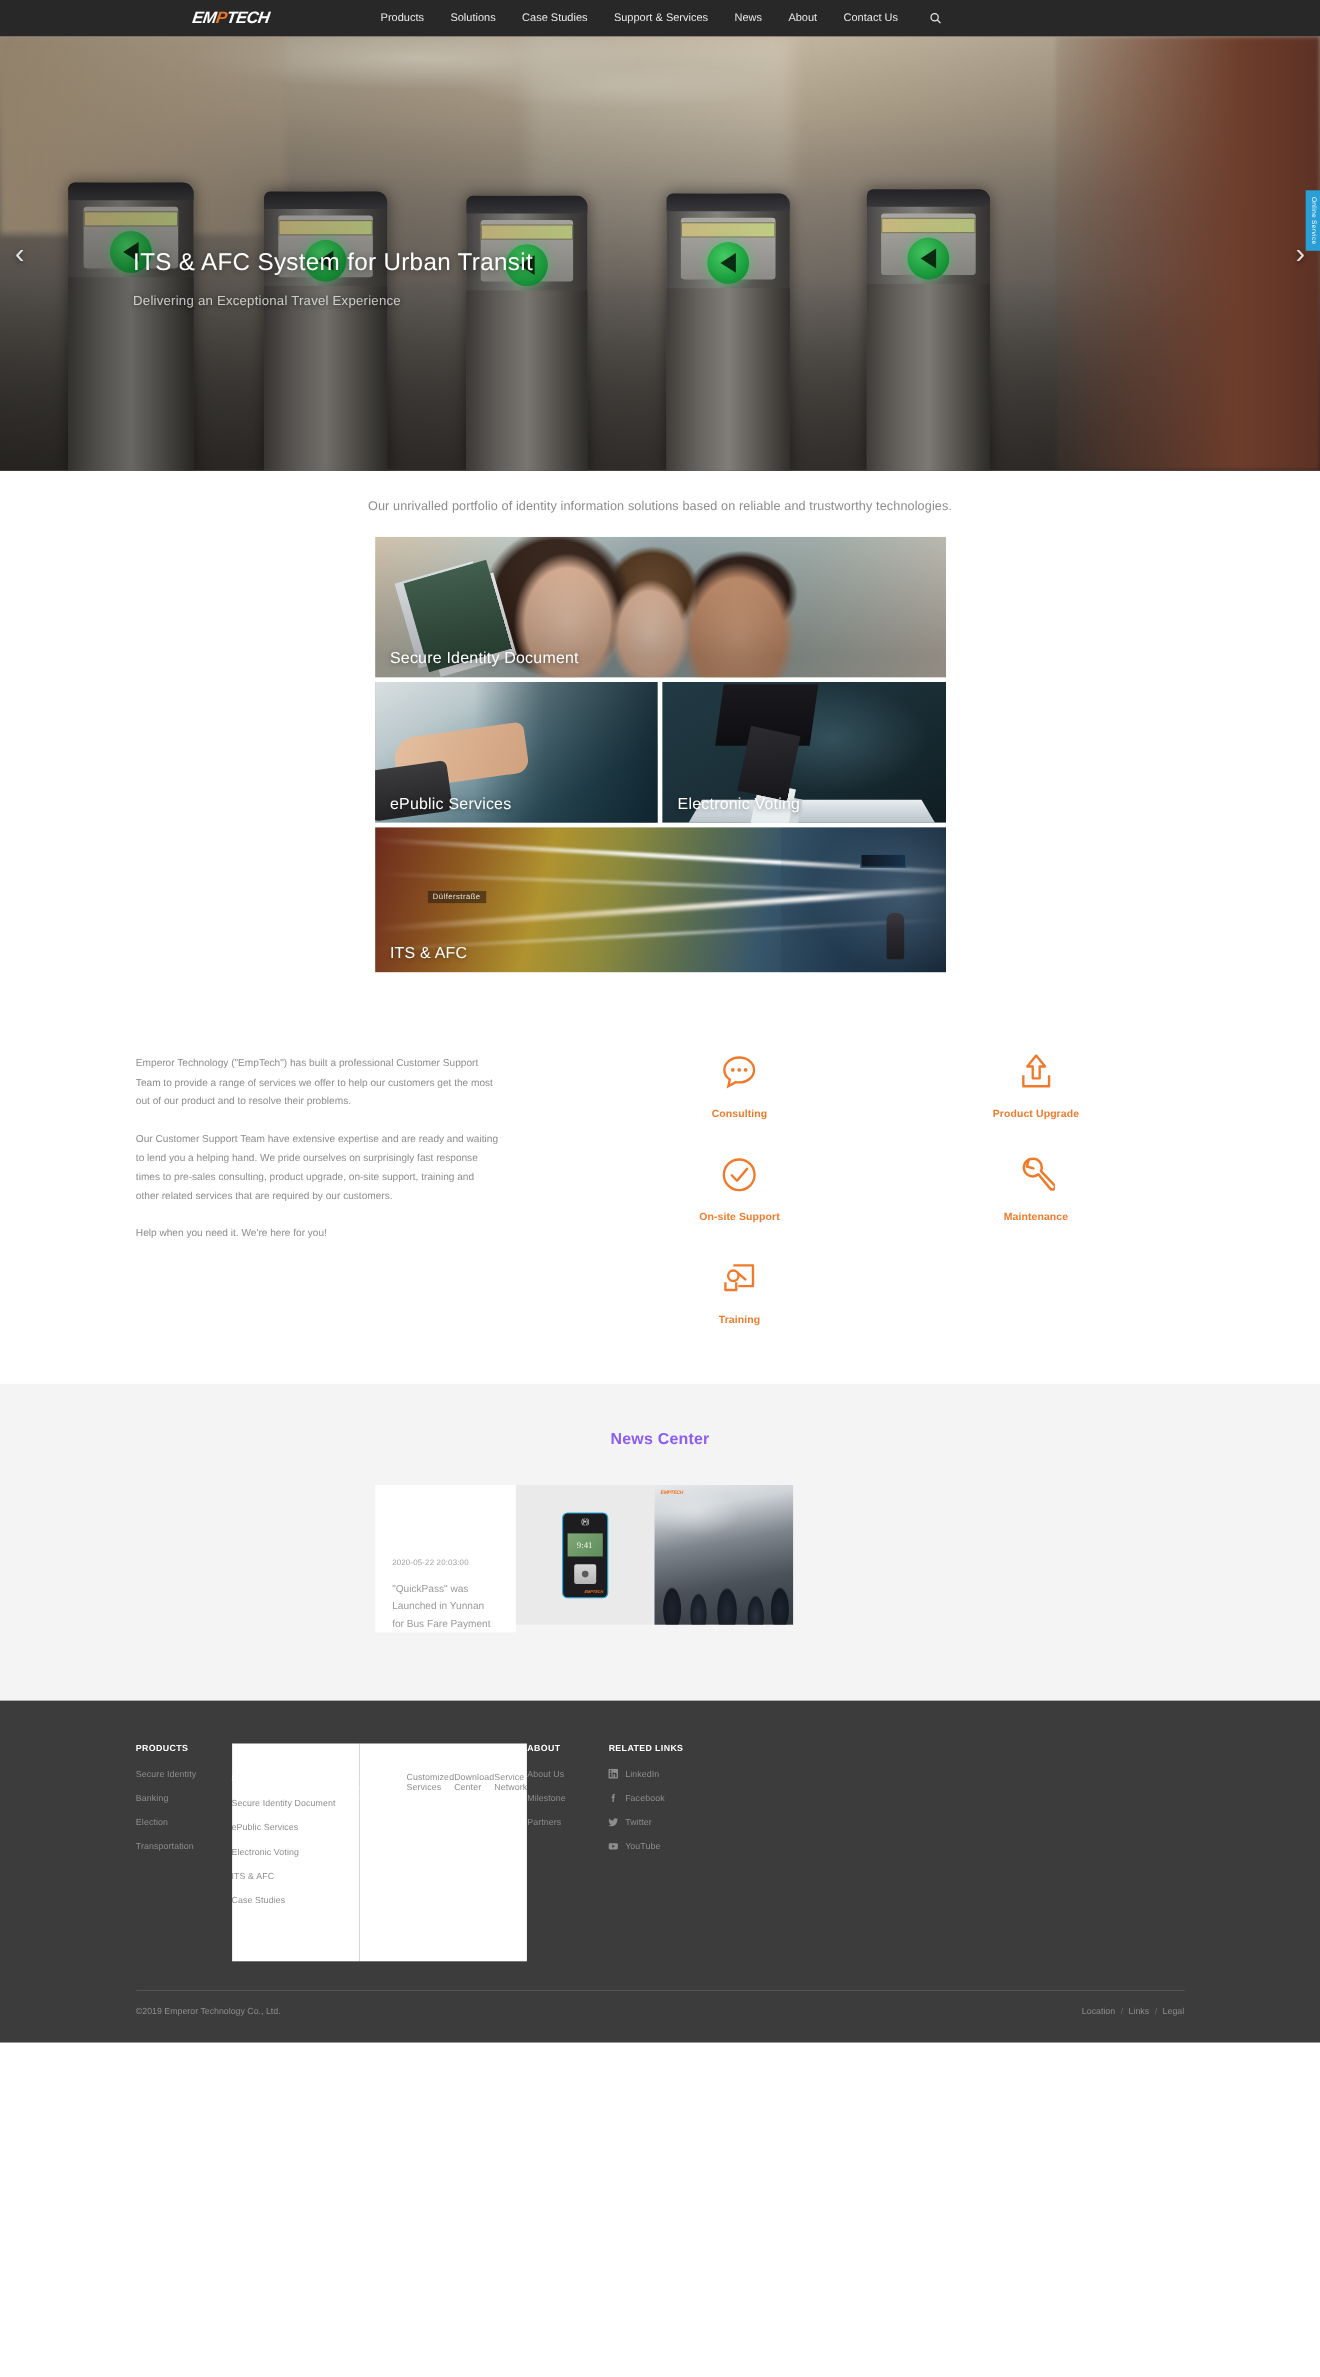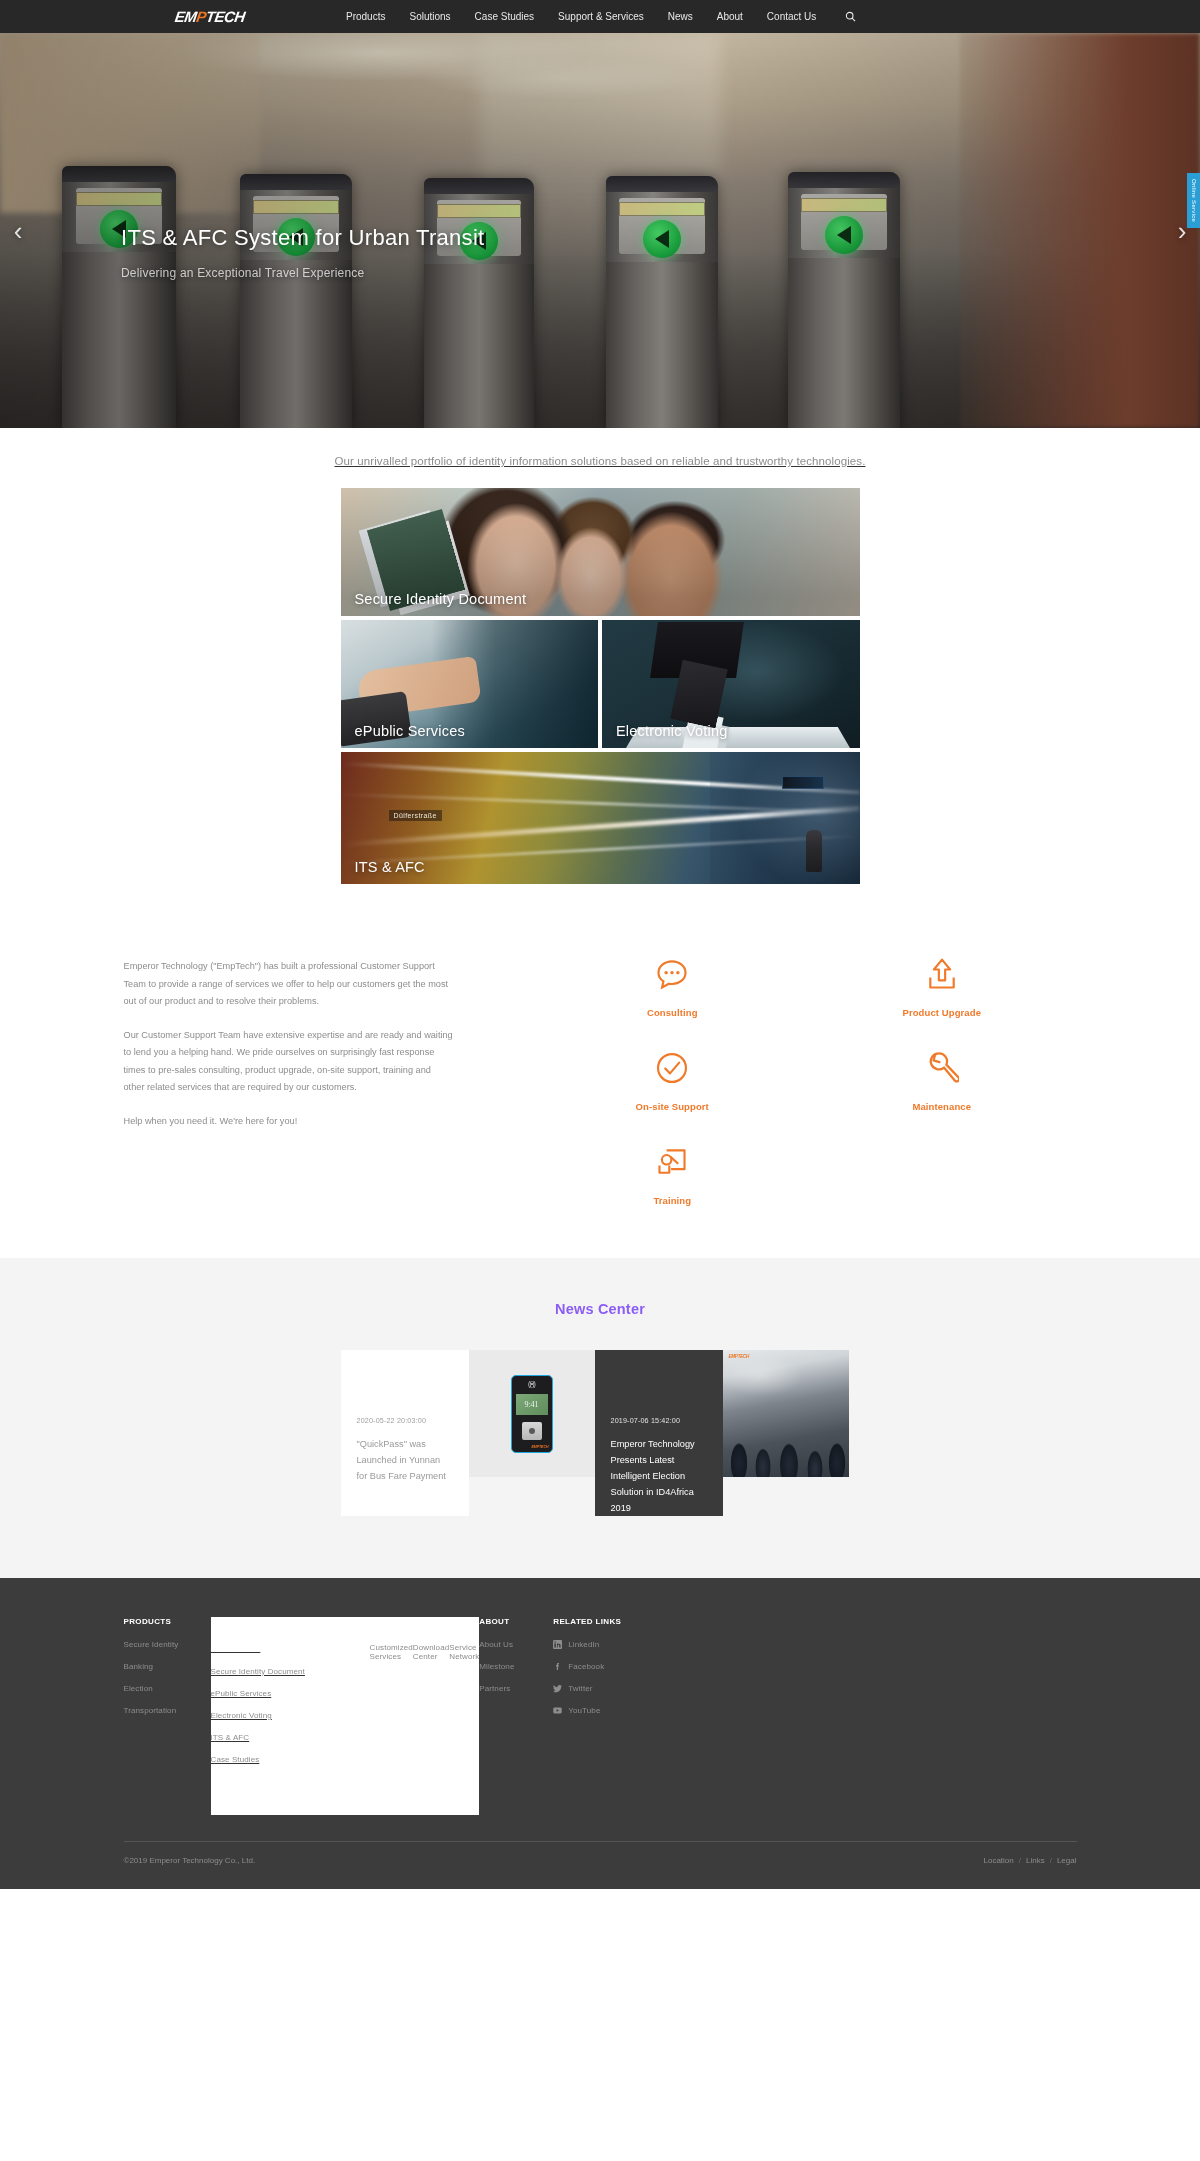--- a/index.html
+++ b/index.html
@@ -185,21 +185,20 @@
     letter-spacing: 0.3px;
     z-index: 40;
     cursor: pointer;
   }
 
   
   .solutions {
     background: #fff;
     padding-top: 27px;
     padding-bottom: 38px;
-    text-decoration: underline;
   }
   .solutions-tagline {
     text-align: center;
     font-size: 11.5px;
     color: #8d8d8d;
     letter-spacing: 0.1px;
     margin-bottom: 21px;
   }
   .tiles {
     width: 519px;
@@ -720,24 +719,20 @@
           <div class="screen">9:41</div>
           <div class="scanner">
               <i></i>
             </div>
           <div class="brand">EMPTECH</div>
         </div>
       </div>
     </div>
 
     <div class="news-card">
-      <div class="news-body dark">
-        <div class="news-date">2019-07-06 15:42:00</div>
-        <div class="news-headline">Emperor Technology Presents Latest Intelligent Election Solution in ID4Africa 2019</div>
-      </div>
       <div class="news-thumb thumb-expo">
         <div class="expo-banner">EMPTECH</div>
         <div class="expo-people"></div>
       </div>
     </div>
 
   </div>
 </section>
 
 <footer class="footer">

